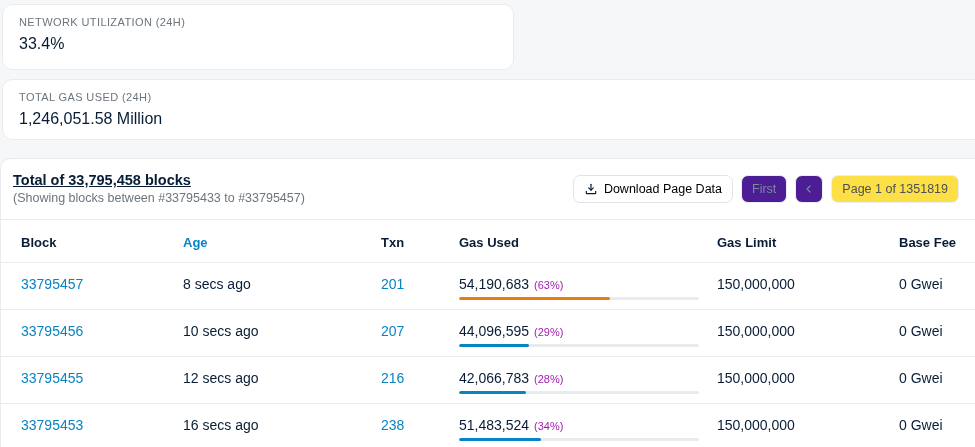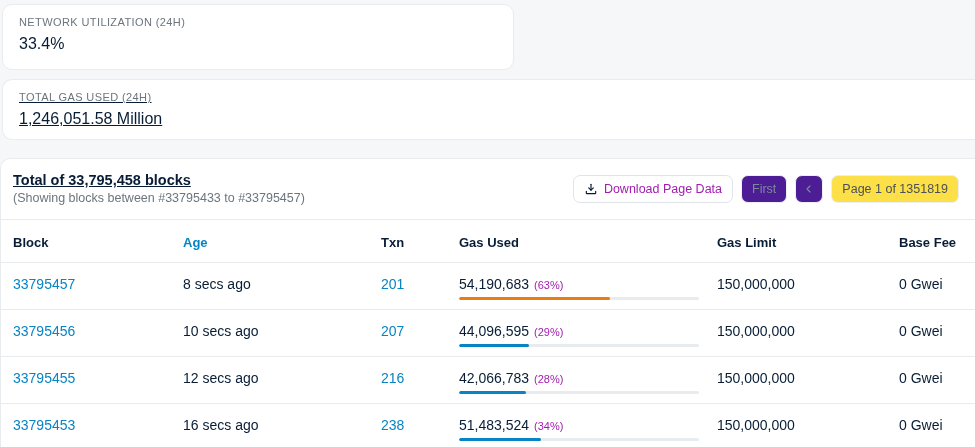--- a/index.html
+++ b/index.html
@@ -14,21 +14,21 @@
 
   
   .stats-row { display: flex; gap: 9px; padding: 4px 0 0 2px; flex-direction: column; }
   .card {
     background: #ffffff;
     border: 1px solid #e9ecef;
     border-radius: 10px;
   }
   .stat-card { height: 66px; padding: 11px 16px; }
   .stat-card.left { width: 512px; }
-  .stat-card.right { flex: 1; border-right: none; border-top-right-radius: 0; border-bottom-right-radius: 0; text-decoration: underline; }
+  .stat-card.right { flex: 1; border-right: none; border-top-right-radius: 0; border-bottom-right-radius: 0; }
   .stat-label {
     font-size: 11px;
     letter-spacing: .4px;
     color: #6c757d;
     text-transform: uppercase;
     font-weight: 400;
   }
   .stat-value { margin-top: 7px; font-size: 16px; color: #081d35; }
 
   
@@ -58,21 +58,21 @@
     padding: 0 10px;
     border-radius: 7px;
     font-size: 12.5px;
     font-family: inherit;
     cursor: pointer;
     white-space: nowrap;
   }
   .btn-outline {
     background: #ffffff;
     border: 1px solid #e0e4e8;
-    color: #a21caf;
+    color: #000000;
     justify-content: flex-end;
   }
   .btn-muted {
     background: #4c1d95;
     border: 1px solid #eceff1;
     color: #7b8a9a;
   }
   .btn-icon { width: 28px; padding: 0; justify-content: center; }
   .page-pill {
     display: inline-flex;
@@ -97,21 +97,21 @@
   col.c-limit { width: 182px; }
   col.c-fee   { width: 87px;  }
   thead th {
     text-align: left;
     font-size: 13px;
     font-weight: 700;
     color: #081d35;
     padding: 15px 10px 12px 10px;
     border-bottom: 1px solid #e9ecef;
   }
-  thead th:first-child, tbody td:first-child { padding-left: 12px; }
+  thead th:first-child, tbody td:first-child { padding-left: 20px; }
   tbody td {
     padding: 13px 10px 9px 10px;
     vertical-align: top;
     font-size: 14px;
     border-bottom: 1px solid #e9ecef;
     color: #081d35;
   }
   tbody tr:last-child td { border-bottom: none; }
   a.link { color: #0784c3; text-decoration: none; cursor: pointer; }
   .gas-line { display: flex; align-items: baseline; gap: 5px; }

